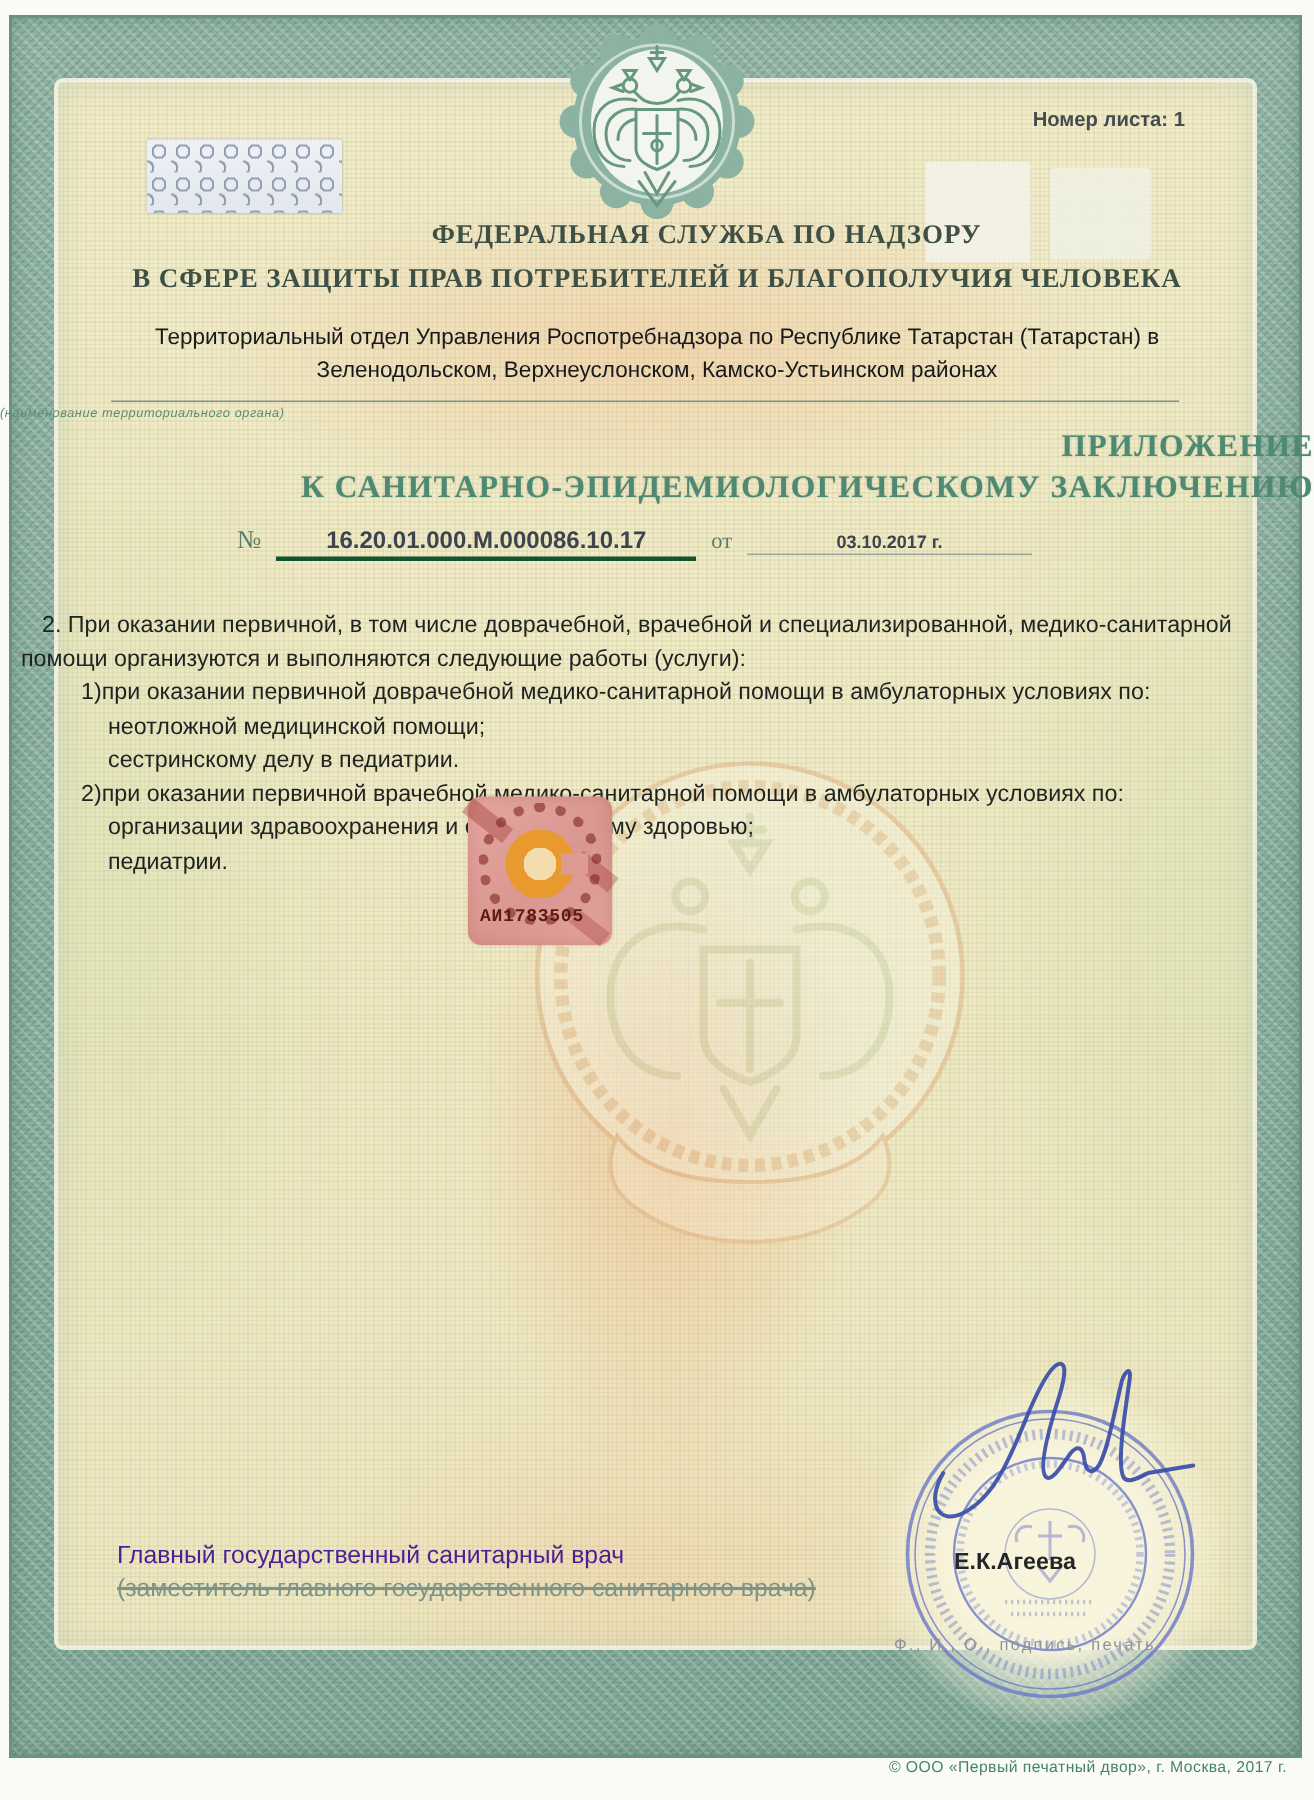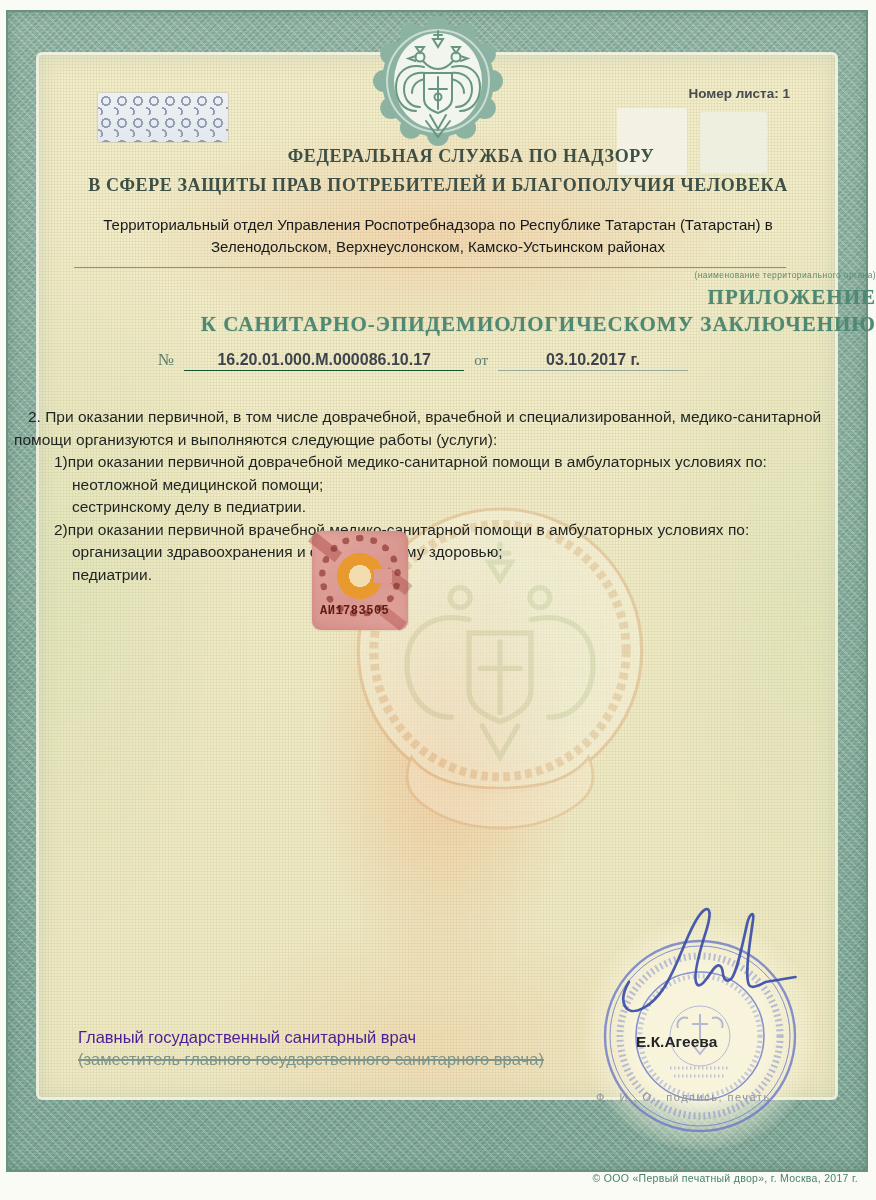--- a/index.html
+++ b/index.html
@@ -24,47 +24,47 @@
       repeating-linear-gradient(0deg, rgba(182,172,116,.15) 0 1px, transparent 1px 3px),
       repeating-linear-gradient(90deg, rgba(182,172,116,.15) 0 1px, transparent 1px 3px),
       linear-gradient(#f1ecca,#eee9c4);
     box-shadow: inset 0 0 0 3px rgba(255,255,255,.55), inset 0 0 22px rgba(125,160,140,.30);}
   .abs{position:absolute;}
   
   .serifhead{font-family:"Liberation Serif",serif;font-weight:bold;color:#3e5046;
     width:100%;text-align:center;letter-spacing:.6px;font-size:18px;}
   .org-line{width:100%;text-align:center;color:#17191b;font-size:15px;}
   .rule{left:74px;width:712px;border-top:1px solid #7e948a;height:0;}
-  .org-caption{width:100%;text-align:right;color:#5d8c72;font-size:8.5px;letter-spacing:.4px;}
+  .org-caption{width:100%;text-align:left;color:#5d8c72;font-size:8.5px;letter-spacing:.4px;font-style:italic;}
   .doc-title{font-family:"Liberation Serif",serif;font-weight:bold;color:#4e8973;
     width:100%;text-align:right;font-size:21px;letter-spacing:1px;
     text-shadow:0 0 1px rgba(60,110,90,.35);}
   
   .num-row{left:158px;top:350px;width:530px;display:flex;align-items:baseline;gap:10px;}
   .num-sign{font-family:"Liberation Serif",serif;color:#5c7d6c;font-size:17px;}
   .num-prep{font-family:"Liberation Serif",serif;color:#5c7d6c;font-size:15px;}
-  .num-val{flex:1;text-align:center;border-bottom:1px solid #14532d;
+  .num-val{flex:1;text-align:center;border-bottom:3px solid #14532d;
     color:#3e444d;font-weight:bold;font-size:16px;padding-bottom:1px;}
   .num-date{width:190px;text-align:center;border-bottom:1px solid #98a89d;
-    color:#3e444d;font-weight:bold;font-size:16px;padding-bottom:1px;}
+    color:#3e444d;font-weight:bold;font-size:12px;padding-bottom:1px;}
   
   .body-block{left:14px;top:406px;width:842px;color:#1e2220;font-size:15.5px;line-height:22.5px;}
   .b0{text-indent:14px;}
   .b1{padding-left:40px;}
   .b2{padding-left:58px;}
   
   .foil{left:98px;top:93px;width:130px;height:49px;border-radius:2px;
     background:
       radial-gradient(circle 6px at 8px 8px, rgba(255,255,255,0) 0 3.5px, #93a0b4 3.5px 5px, rgba(255,255,255,0) 5px),
       radial-gradient(circle 6px at 0px 19px, rgba(255,255,255,0) 0 3.5px, #93a0b4 3.5px 5px, rgba(255,255,255,0) 5px),
       linear-gradient(#eef1f4,#e3e8ee);
     background-size:16px 22px, 16px 22px, auto;box-shadow:0 0 0 1px rgba(150,160,170,.25);}
   .patch1{left:617px;top:108px;width:70px;height:67px;background:rgba(243,243,234,.85);border-radius:2px;}
   .patch2{left:700px;top:112px;width:67px;height:61px;background:rgba(240,241,231,.8);border-radius:2px;}
-  .sheet-no{right:86px;top:86px;color:#464b4e;font-weight:bold;font-size:13.5px;}
+  .sheet-no{right:86px;top:72px;color:#464b4e;font-weight:bold;font-size:13.5px;}
   
   .holo{left:296px;top:531px;width:96px;height:99px;border-radius:9px;
     background:linear-gradient(135deg,#e5a8a2,#d99790 55%,#e2a49e);
     box-shadow:inset 0 0 10px rgba(160,60,50,.25), 0 0 2px rgba(120,60,50,.3);margin-left:16px;}
   .holo .band1{position:absolute;left:-4px;top:10px;width:34px;height:12px;background:rgba(150,40,35,.35);transform:rotate(38deg);}
   .holo .band2{position:absolute;right:-4px;top:44px;width:30px;height:12px;background:rgba(150,40,35,.30);transform:rotate(38deg);}
   .holo .band3{position:absolute;right:2px;bottom:6px;width:26px;height:11px;background:rgba(150,40,35,.28);transform:rotate(38deg);}
   .holo .ringtext{position:absolute;left:7px;top:4px;width:82px;height:82px;border-radius:50%;
     border:7px dotted rgba(120,30,25,.55);box-sizing:border-box;}
   .holo .ring{position:absolute;left:18px;top:15px;width:60px;height:60px;border-radius:50%;

